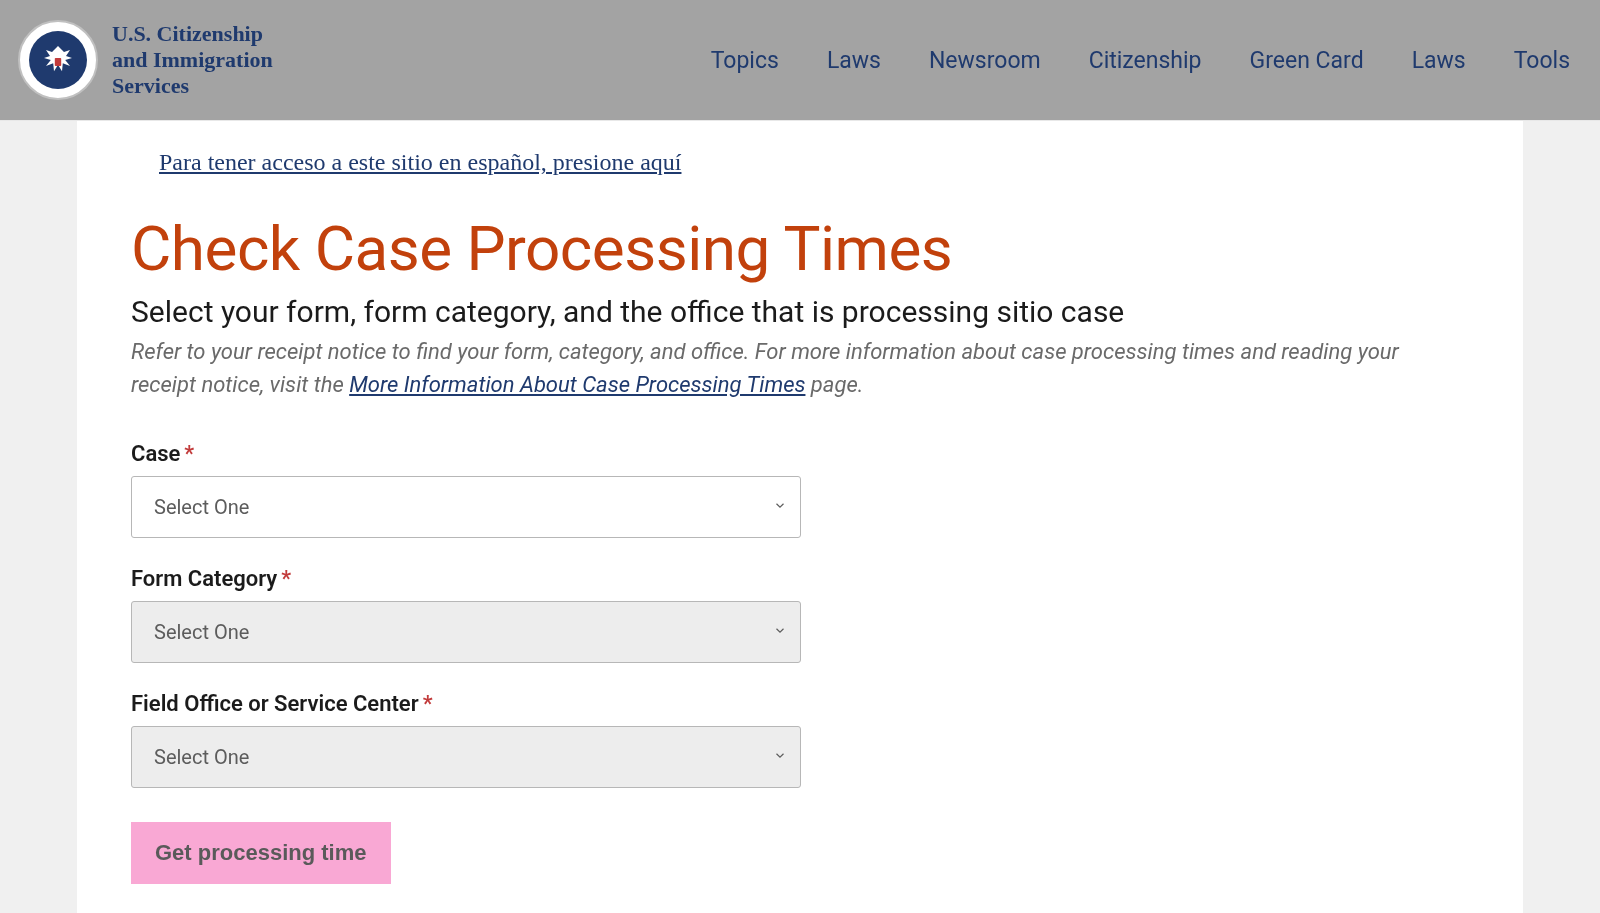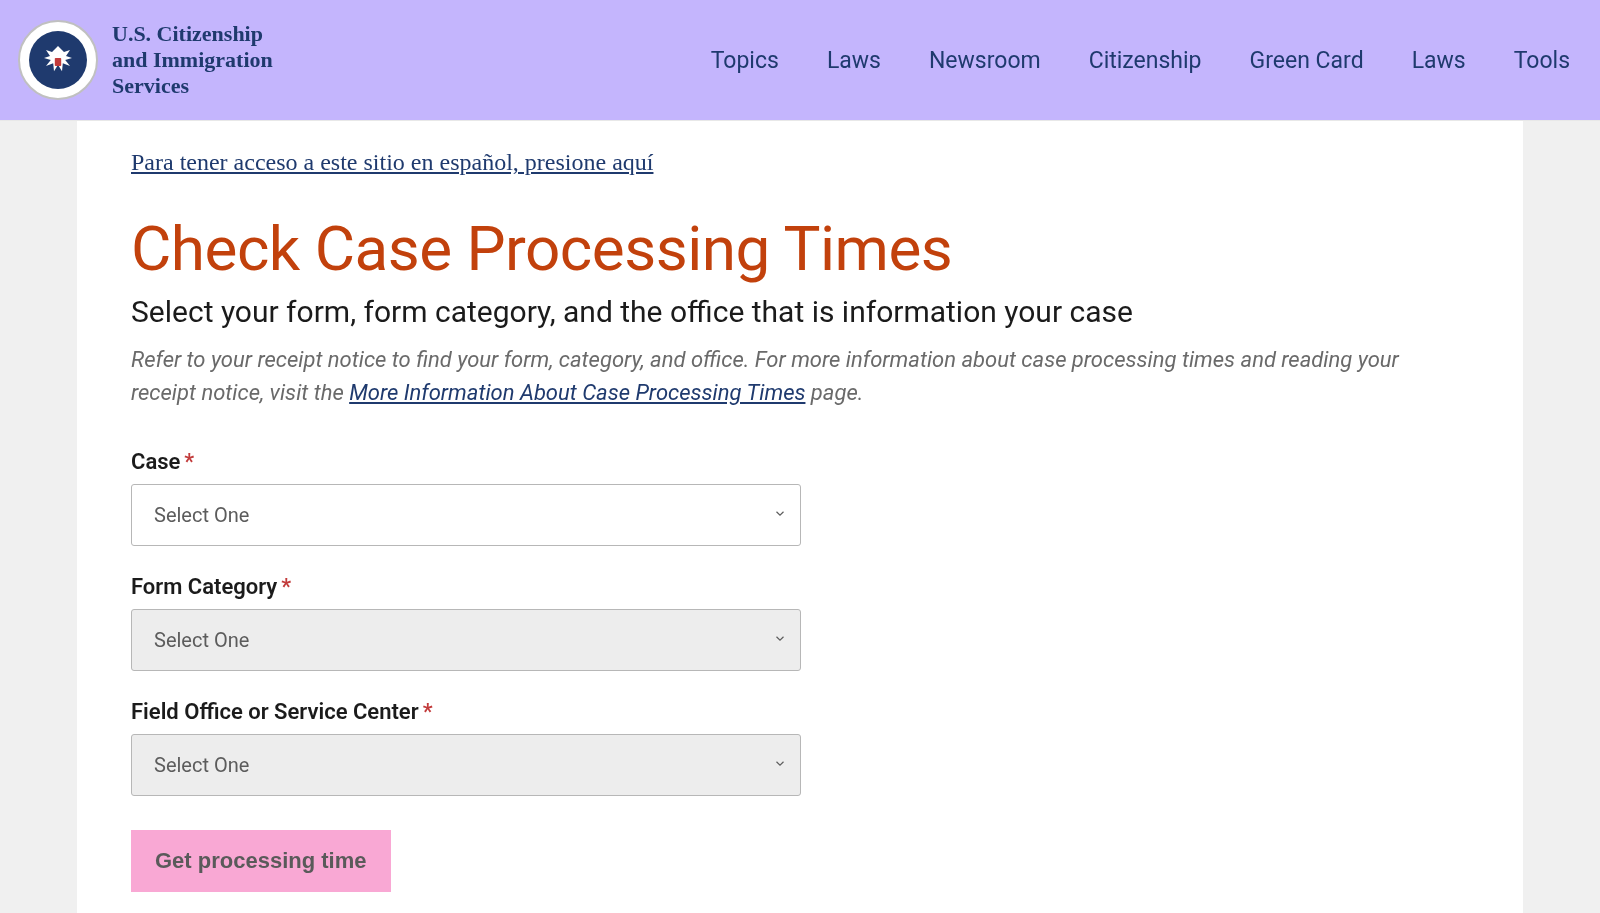--- a/index.html
+++ b/index.html
@@ -6,21 +6,21 @@
       margin: 0;
       padding: 0;
       box-sizing: border-box;
     }
     body {
       font-family: -apple-system, BlinkMacSystemFont, "Segoe UI", Roboto, "Helvetica Neue", Arial, sans-serif;
       background: #f0f0f0;
       color: #1b1b1b;
     }
     .header {
-      background: #c4b5fd;
+      background: #a3a3a3;
       display: flex;
       align-items: center;
       justify-content: space-between;
       padding: 20px 30px 20px 18px;
       border-bottom: 1px solid #e8e8e8;
     }
     .logo-wrap {
       display: flex;
       align-items: center;
       gap: 14px;
@@ -74,41 +74,42 @@
     .content {
       background: #fff;
       padding: 28px 54px 60px 54px;
       min-height: 760px;
     }
     .spanish-link {
       font-family: Georgia, "Times New Roman", serif;
       font-size: 24px;
       color: #1f3a6e;
       text-decoration: underline;
+      margin-left: 28px;
     }
     .page-title {
       font-size: 62px;
       font-weight: 400;
       color: #c2410c;
       margin-top: 40px;
       letter-spacing: -0.5px;
       line-height: 1.05;
     }
     .page-subtitle {
       font-size: 30px;
       font-weight: 400;
       color: #1b1b1b;
       margin-top: 12px;
       line-height: 1.25;
     }
     .page-intro {
       font-size: 22px;
       font-style: italic;
       color: #6a6a6a;
-      margin-top: 12px;
+      margin-top: 4px;
       line-height: 1.5;
     }
     .page-intro a {
       color: #1f3a6e;
       text-decoration: underline;
     }
     .form-area {
       margin-top: 40px;
     }
     .form-group {
@@ -193,21 +194,21 @@
     <a href="#">Laws</a>
     <a href="#">Tools</a>
   </nav>
 </header>
 
 <div class="page-wrap">
   <main class="content">
     <a href="#" class="spanish-link">Para tener acceso a este sitio en español, presione aquí</a>
 
     <h1 class="page-title">Check Case Processing Times</h1>
-    <h2 class="page-subtitle">Select your form, form category, and the office that is information your case</h2>
+    <h2 class="page-subtitle">Select your form, form category, and the office that is processing sitio case</h2>
     <p class="page-intro">
       <span>Refer to your receipt notice to find your form, category, and office. For more information about case processing times and reading your receipt notice, visit the </span><a href="#">More Information About Case Processing Times</a><span> page.</span>
     </p>
 
     <div class="form-area">
 
       <div class="form-group">
         <label class="form-label">
           <span>Case</span><span class="required">*</span>
         </label>

